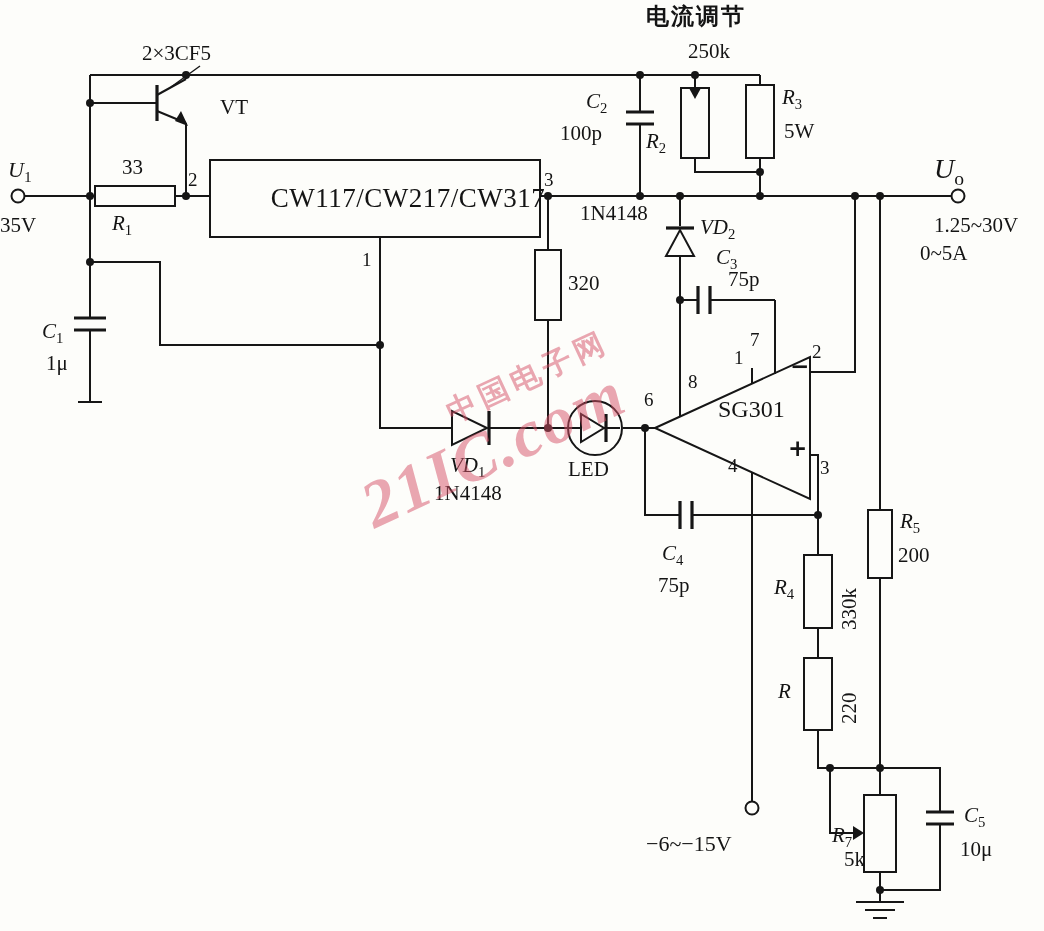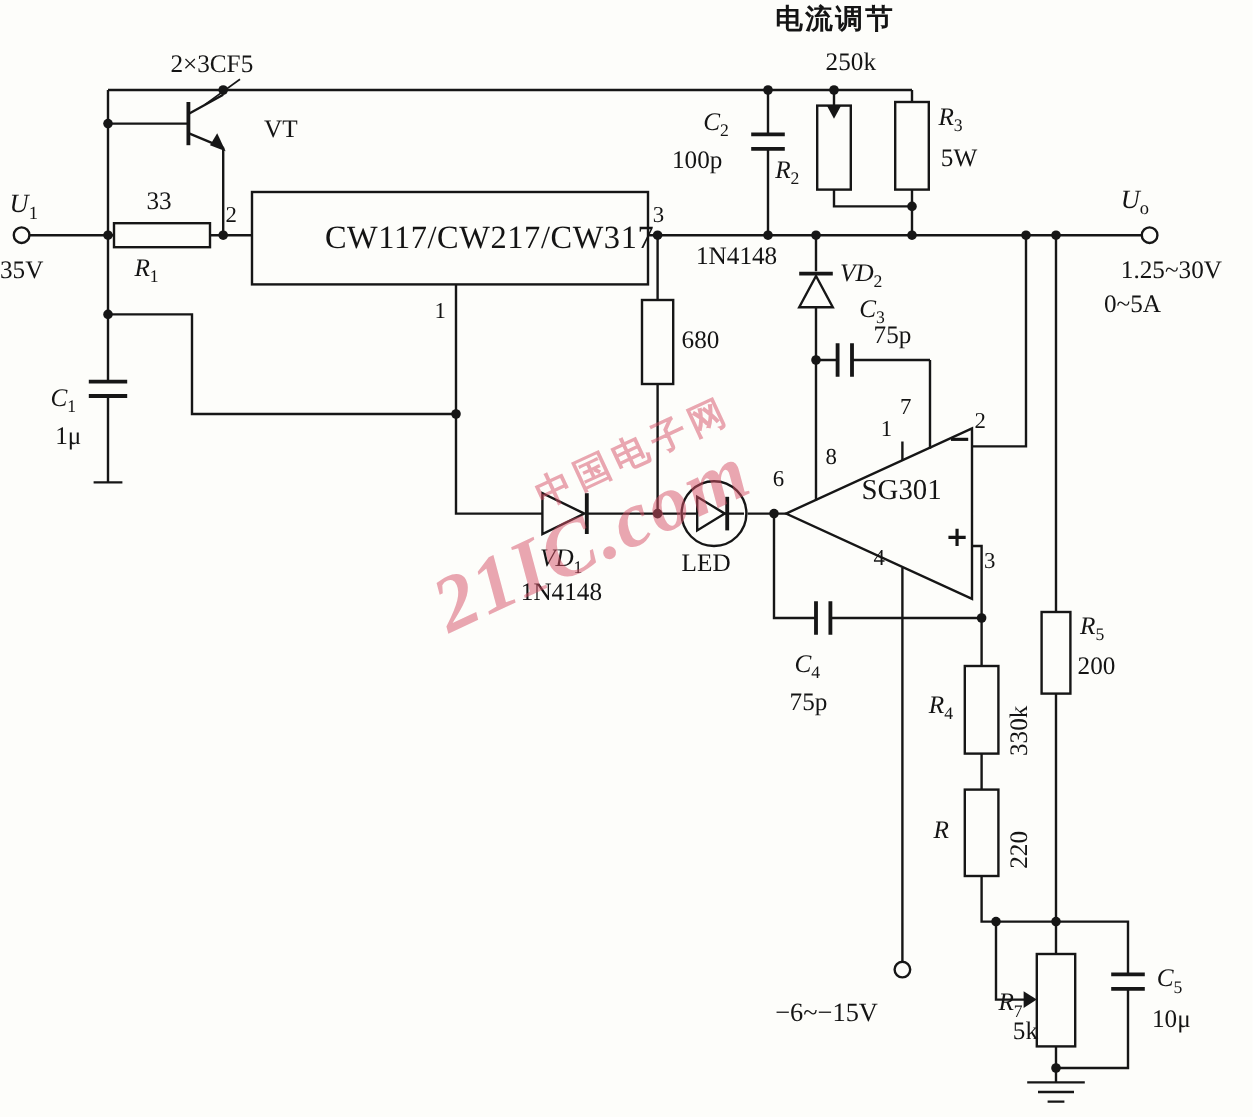--- a/index.html
+++ b/index.html
@@ -163,21 +163,21 @@
   <div class="lbl" style="left:0px;top:214px">35V</div>
 
   <div class="lbl" style="left:122px;top:156px">33</div>
   <div class="lbl" style="left:112px;top:212px"><i>R</i><sub>1</sub></div>
 
   <div class="lbl pin" style="left:188px;top:170px">2</div>
   <div class="chip-label">CW117/CW217/CW317</div>
   <div class="lbl pin" style="left:544px;top:170px">3</div>
   <div class="lbl pin" style="left:362px;top:250px">1</div>
 
-  <div class="lbl" style="left:568px;top:272px">680</div>
+  <div class="lbl" style="left:568px;top:272px">320</div>
 
   <div class="lbl" style="left:42px;top:320px"><i>C</i><sub>1</sub></div>
   <div class="lbl" style="left:46px;top:352px">1μ</div>
 
   <div class="lbl" style="left:586px;top:90px"><i>C</i><sub>2</sub></div>
   <div class="lbl" style="left:560px;top:122px">100p</div>
 
   <div class="lbl" style="left:646px;top:130px"><i>R</i><sub>2</sub></div>
 
   <div class="lbl" style="left:782px;top:86px"><i>R</i><sub>3</sub></div>
@@ -218,21 +218,21 @@
   <div class="lbl" style="left:898px;top:544px">200</div>
 
   <div class="lbl" style="left:646px;top:832px;font-size:22px">−6~−15V</div>
 
   <div class="lbl" style="left:832px;top:824px"><i>R</i><sub>7</sub></div>
   <div class="lbl" style="left:844px;top:848px">5k</div>
 
   <div class="lbl" style="left:964px;top:804px"><i>C</i><sub>5</sub></div>
   <div class="lbl" style="left:960px;top:838px">10μ</div>
 
-  <div class="lbl" style="left:934px;top:154px;font-size:22px"><i>U</i><sub>o</sub></div>
+  <div class="lbl" style="left:934px;top:154px;font-size:28px"><i>U</i><sub>o</sub></div>
   <div class="lbl" style="left:934px;top:214px">1.25~30V</div>
   <div class="lbl" style="left:920px;top:242px">0~5A</div>
 
   <div class="watermark">
     <div class="wm1">中国电子网</div>
     <div class="wm2">21IC.com</div>
   </div>
 
 </div>
 

